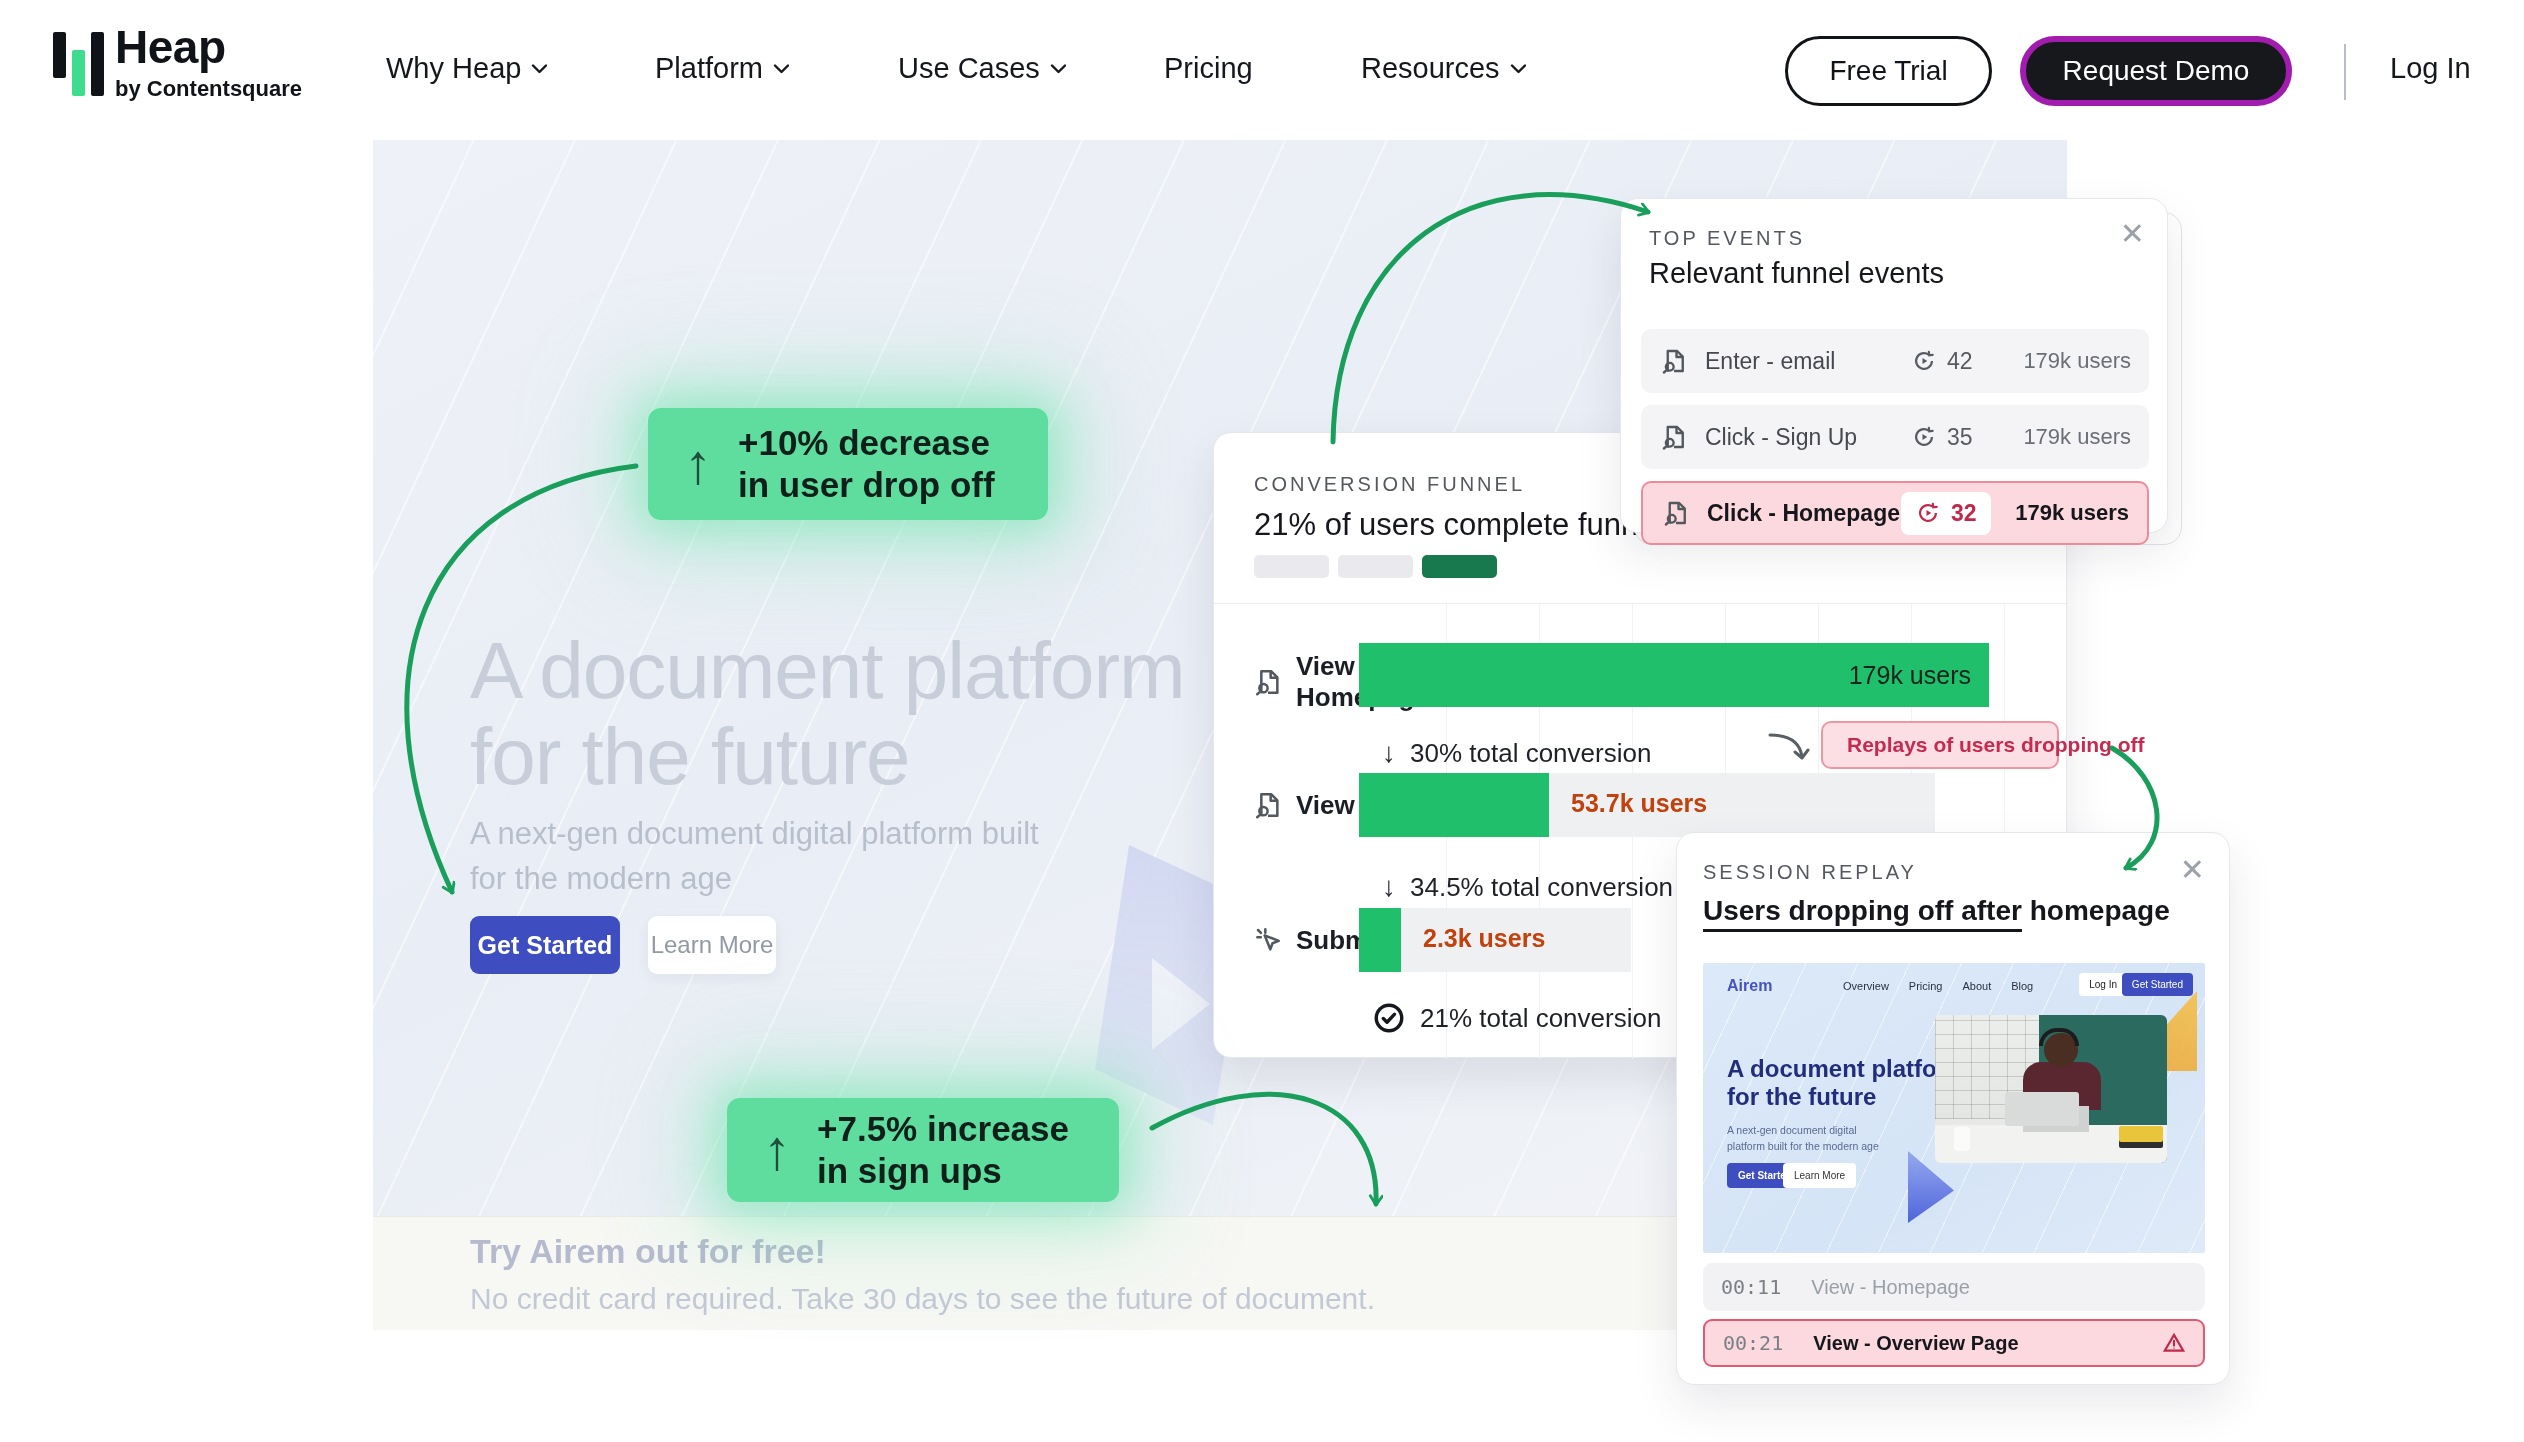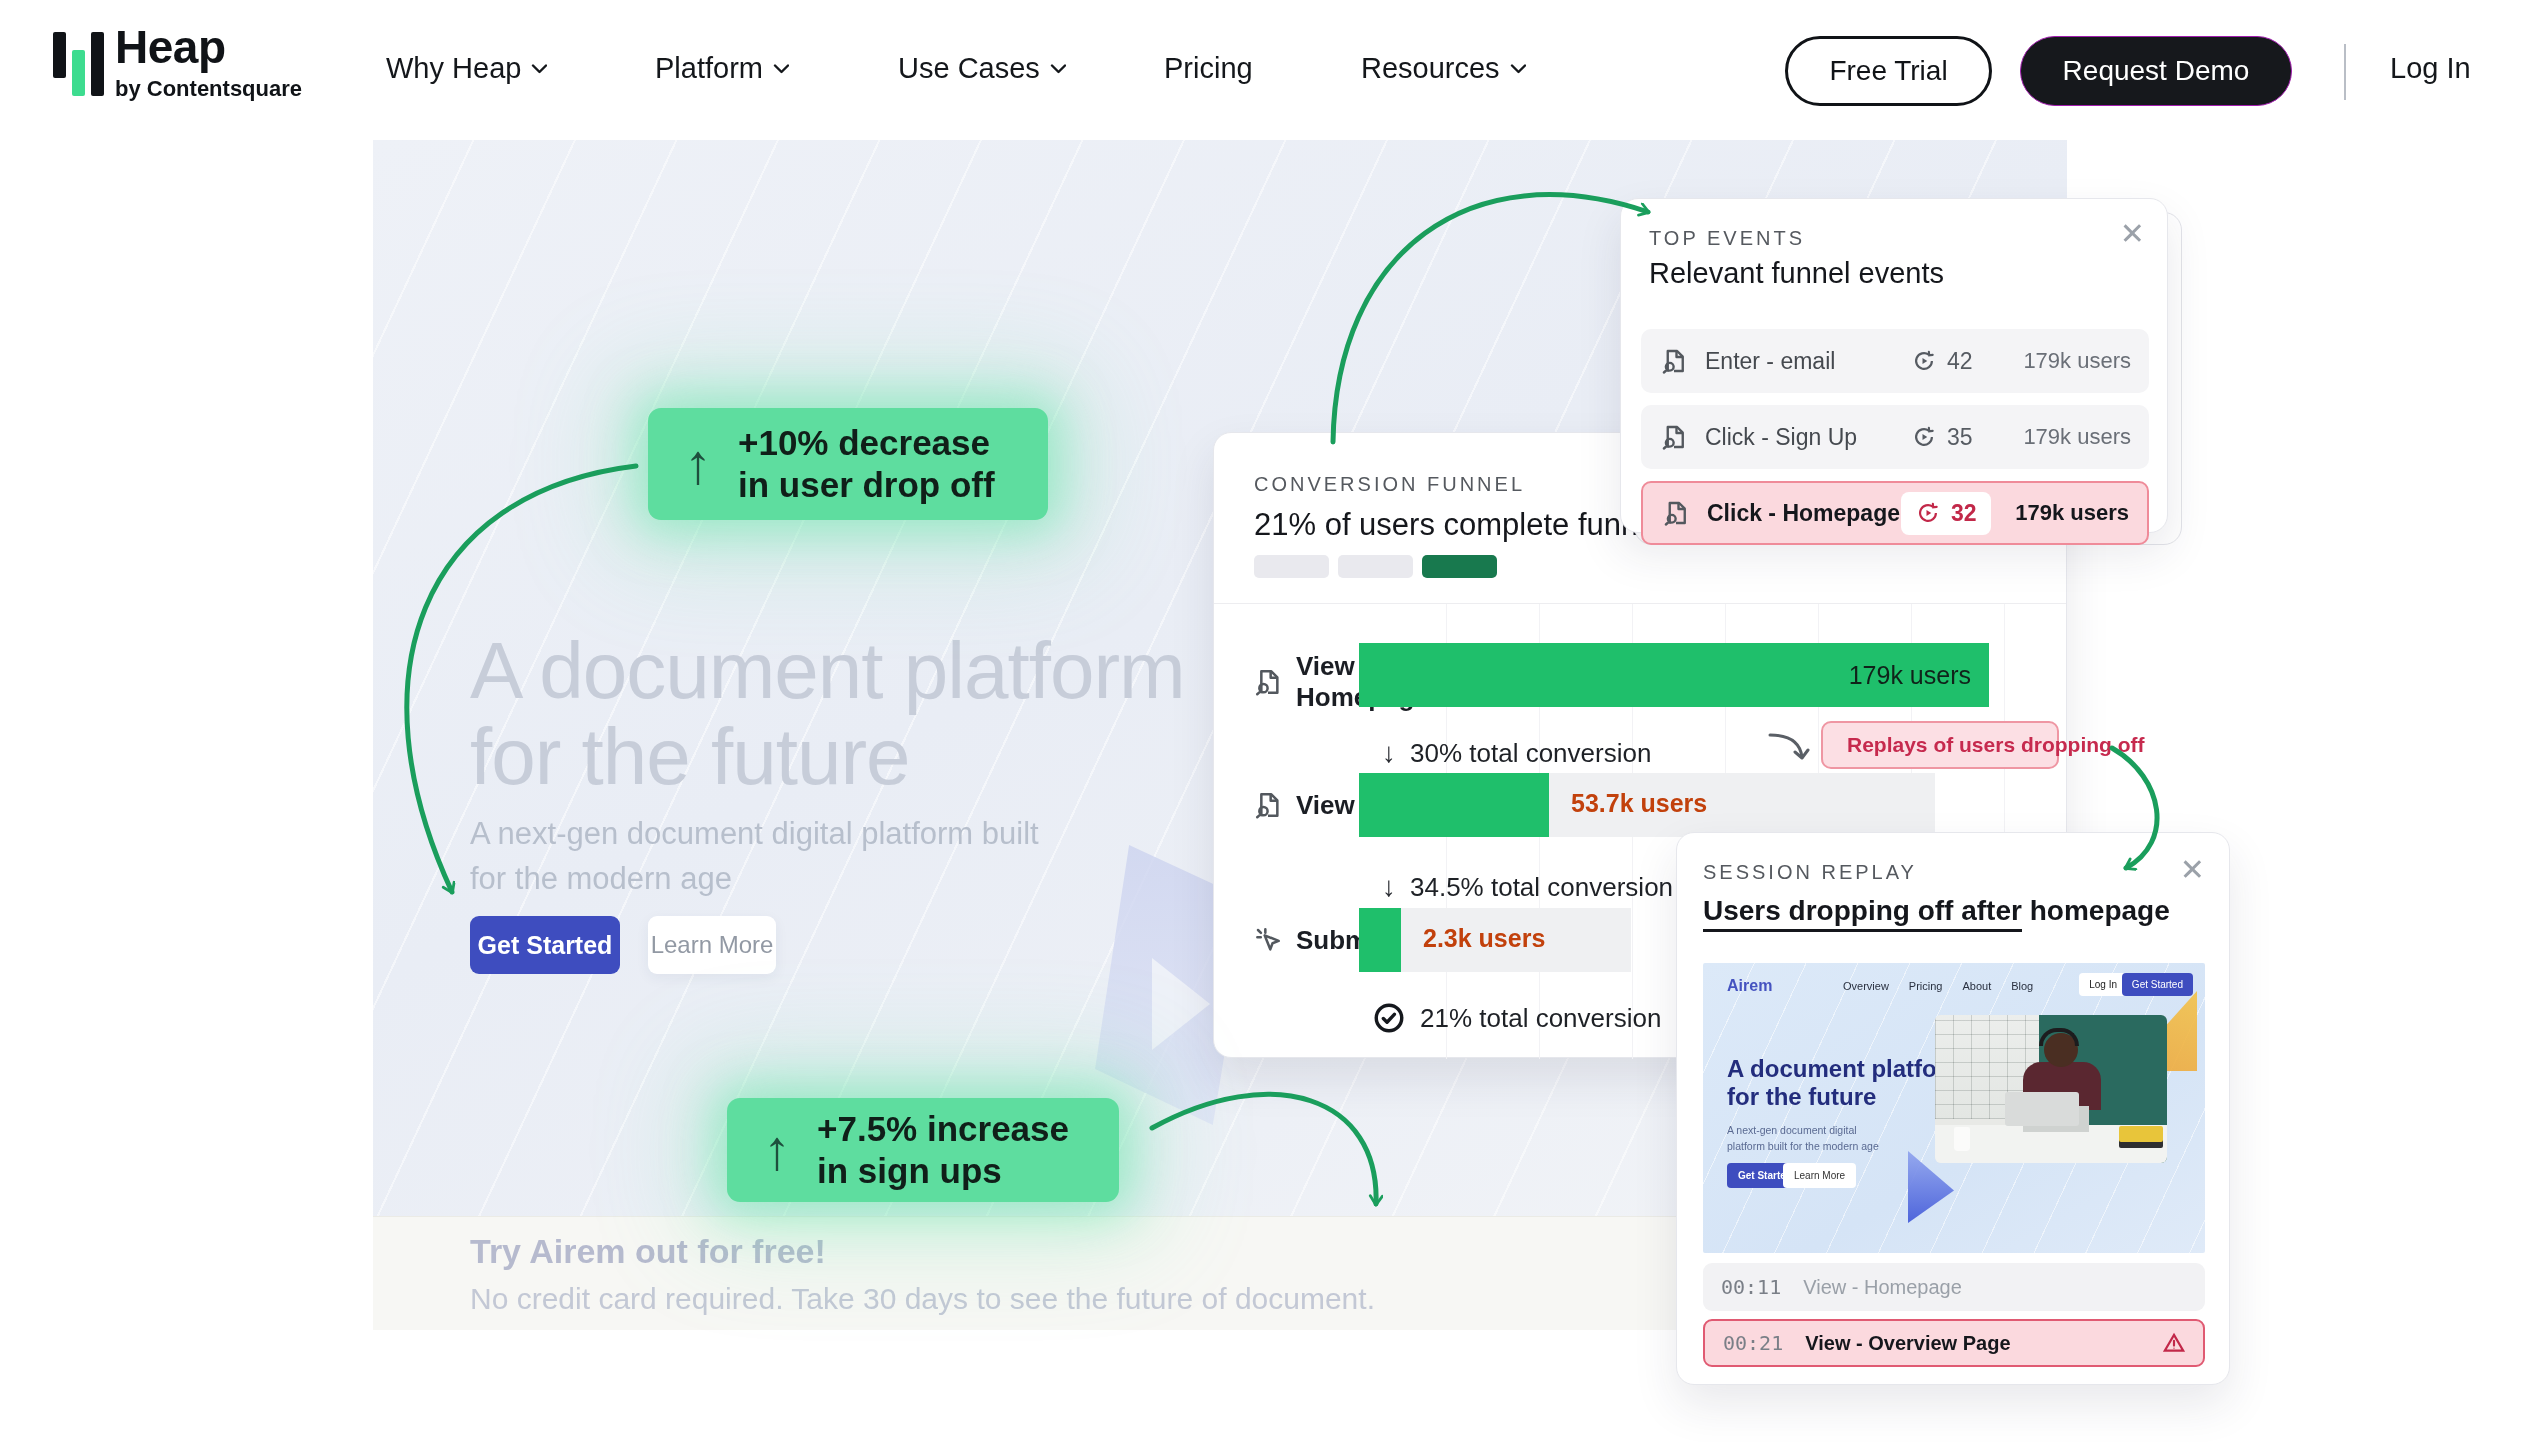--- a/index.html
+++ b/index.html
@@ -13,21 +13,21 @@
   .lb { position:absolute; width:13px; border-radius:2px; }
   .lb1 { left:0;  top:2px;  height:46px; background:#101317; }
   .lb2 { left:19px; top:20px; height:46px; background:#3ddc8f; }
   .lb3 { left:38px; top:2px;  height:64px; background:#101317; }
   .logo-word { position:absolute; left:62px; top:0px; font-size:46px; font-weight:600; color:#101317; letter-spacing:-0.5px; }
   .logo-byline { position:absolute; left:62px; top:56px; font-size:22px; font-weight:700; color:#101317; white-space:nowrap; }
   .nav-item { position:absolute; top:52px; font-size:29px; color:#14171b; display:flex; align-items:center; gap:10px; cursor:pointer; white-space:nowrap; }
   .chev { width:16px; height:10px; display:inline-block; }
   .pill { position:absolute; top:36px; height:70px; border-radius:35px; font-size:28px; display:flex; align-items:center; justify-content:center; cursor:pointer; }
   .pill-outline { left:1785px; width:207px; background:#fff; border:3px solid #101317; color:#101317; }
-  .pill-dark { left:2020px; width:272px; background:#16181c; border:1px solid #a21caf; color:#fff; }
+  .pill-dark { left:2020px; width:272px; background:#16181c; border:6px solid #a21caf; color:#fff; }
   .nav-divider { position:absolute; left:2344px; top:44px; width:2px; height:56px; background:#b9bec6; }
   .login { position:absolute; left:2390px; top:52px; font-size:29px; color:#14171b; cursor:pointer; }
 
   
   .mock { position:absolute; left:373px; top:140px; width:1694px; height:1076px; z-index:1;
           background:linear-gradient(155deg,#eef1f7 0%,#e9edf5 45%,#edf0f6 75%,#f2f4f7 100%); }
   .mock-stripes { position:absolute; inset:0; background:repeating-linear-gradient(115deg, rgba(255,255,255,0) 0 90px, rgba(255,255,255,.5) 90px 92px); }
   .band { position:absolute; left:373px; top:1216px; width:1694px; height:114px; background:#f7f7f4; border-top:1px solid #ebebe6; z-index:2; }
   .hero-h1 { position:absolute; left:470px; top:628px; z-index:3; font-size:80px; font-weight:500; line-height:1.08; letter-spacing:-1px; color:#c7cdd9; }
   .hero-sub { position:absolute; left:470px; top:812px; z-index:3; width:580px; font-size:31px; line-height:1.45; color:#b7bfcc; }
@@ -108,21 +108,21 @@
   .mp-door { position:absolute; right:0; top:0; width:55%; height:100%; background:#2a6a5f; }
   .mp-tiles { position:absolute; left:0; top:0; width:45%; height:70%;
       background:linear-gradient(#eceeec,#e3e6e3), repeating-linear-gradient(0deg, rgba(180,186,184,.5) 0 1px, transparent 1px 14px), repeating-linear-gradient(90deg, rgba(180,186,184,.5) 0 1px, transparent 1px 18px); background-blend-mode:multiply; }
   .mp-desk { position:absolute; left:0; bottom:0; width:100%; height:26%; background:#f2f3f1; }
   .mp-head { position:absolute; left:47%; top:12%; width:34px; height:34px; border-radius:50%; background:#4a2e22; }
   .mp-phones { position:absolute; left:45%; top:9%; width:40px; height:18px; border:4px solid #1c1c1e; border-bottom:none; border-radius:20px 20px 0 0; }
   .mp-body { position:absolute; left:38%; top:32%; width:78px; height:48px; border-radius:18px 18px 0 0; background:#5a2730; }
   .mp-laptop { position:absolute; left:30%; top:52%; width:74px; height:34px; background:#d9dbda; border-radius:3px; box-shadow:14px 10px 0 -4px #cfd2d0; }
   .mp-folder { position:absolute; right:4px; bottom:14%; width:44px; height:16px; background:#e8c53a; border-radius:2px; box-shadow:0 6px 0 #2e2e30; }
   .mp-cup { position:absolute; left:8%; bottom:8%; width:16px; height:24px; background:#fbfbfa; border-radius:2px 2px 4px 4px; }
-  .sr-row { position:absolute; left:26px; width:502px; height:48px; border-radius:9px; background:#f2f2f4; display:flex; align-items:center; padding:0 18px; gap:22px; cursor:pointer; }
+  .sr-row { position:absolute; left:26px; width:502px; height:48px; border-radius:9px; background:#f2f2f4; display:flex; align-items:center; padding:0 18px; gap:30px; cursor:pointer; }
   .sr-time { font-family:"DejaVu Sans Mono", monospace; font-size:20px; color:#7a7f87; }
   .sr-event { font-size:20px; color:#9aa0a8; }
   .sr-row.hot { background:#fbd9de; border:2px solid #e05a72; }
   .sr-row.hot .sr-event { color:#15171c; font-weight:700; }
   .warnic { position:absolute; right:16px; width:26px; height:26px; color:#c22849; }
 
   
   .arrows { position:absolute; left:0; top:0; width:2524px; height:1442px; z-index:9; pointer-events:none; }
 </style>
 </head>

